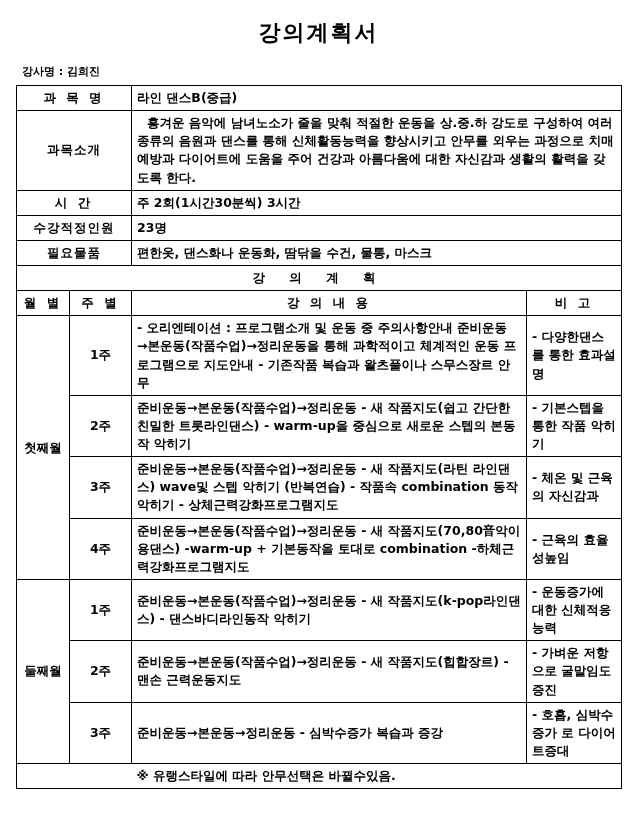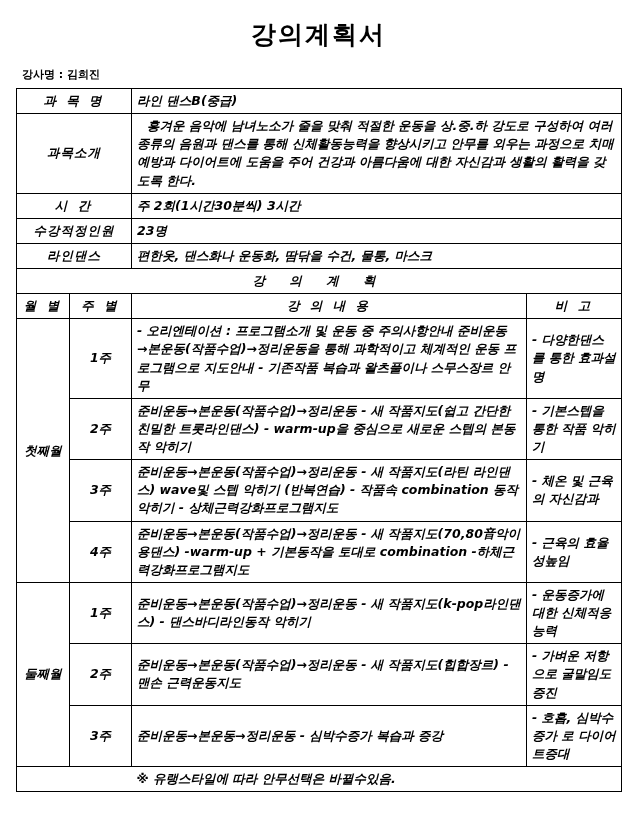--- a/index.html
+++ b/index.html
@@ -17,36 +17,35 @@
   }
   .page {
     width: 637px;
     height: 832px;
     box-sizing: border-box;
     padding: 0 16px;
     position: relative;
   }
   .doc-title {
     text-align: center;
-    font-size: 25px;
+    font-size: 22px;
     font-weight: bold;
     letter-spacing: 2px;
     margin: 18px 0 4px 0;
     font-family: "DejaVu Serif", "Liberation Serif", serif;
   }
   .instructor-line {
     font-size: 11px;
     font-weight: bold;
     margin: 16px 0 6px 6px;
   }
   table.main {
     border-collapse: collapse;
     width: 605px;
     table-layout: fixed;
-    font-style: italic;
   }
   table.main td {
     border: 1px solid #000000;
     padding: 3px 5px;
     font-size: 12.5px;
     vertical-align: middle;
     line-height: 1.45;
   }
   .lbl {
     text-align: center;
@@ -141,21 +140,21 @@
       </tr>
       <tr>
         <td class="lbl" colspan="2">시    간</td>
         <td class="val" colspan="2">주  2회(1시간30분씩) 3시간</td>
       </tr>
       <tr>
         <td class="lbl-tight" colspan="2">수강적정인원</td>
         <td class="val" colspan="2">23명</td>
       </tr>
       <tr>
-        <td class="lbl-tight" colspan="2">라인댄스</td>
+        <td class="lbl-tight" colspan="2">필요물품</td>
         <td class="val" colspan="2">편한옷, 댄스화나 운동화, 땀닦을 수건, 물통, 마스크</td>
       </tr>
 
       <tr>
         <td class="plan-head" colspan="4">강    의    계    획</td>
       </tr>
 
       <tr>
         <td class="col-head">월 별</td>
         <td class="col-head">주 별</td>

